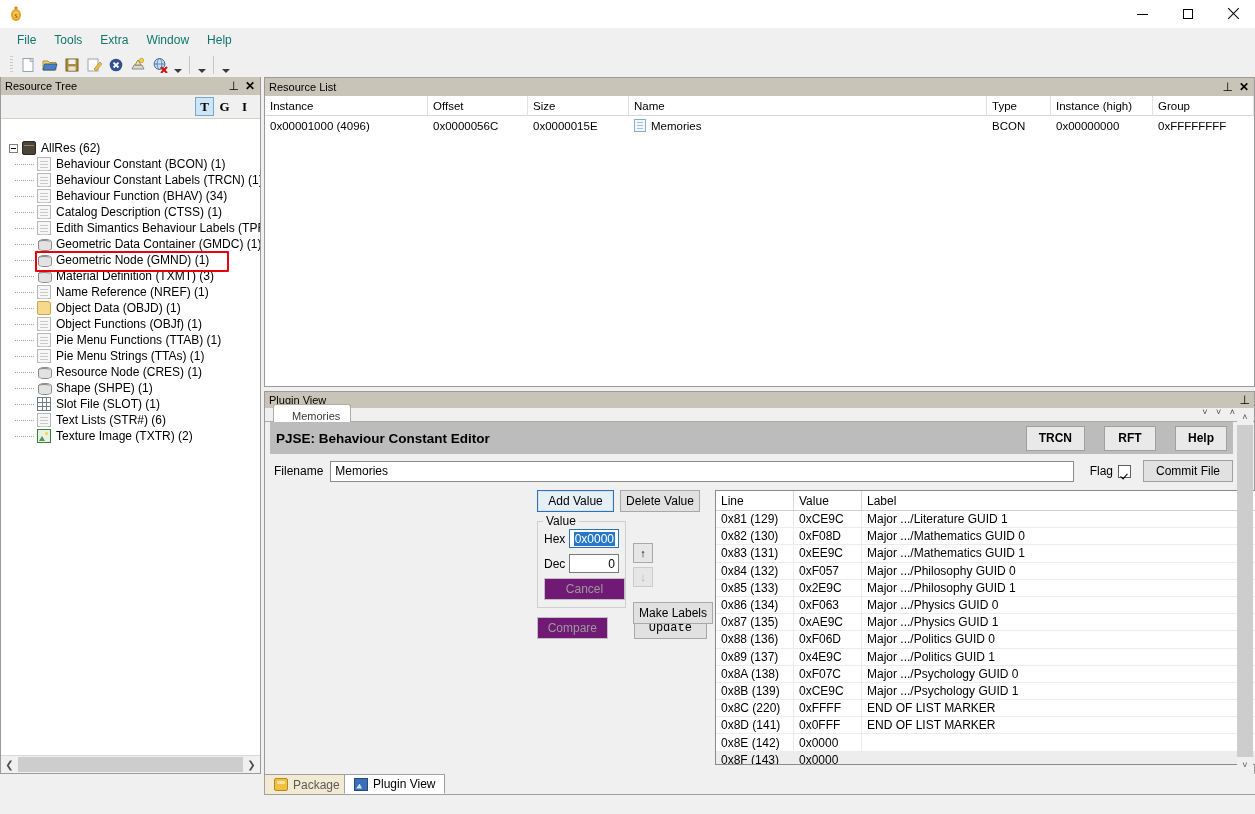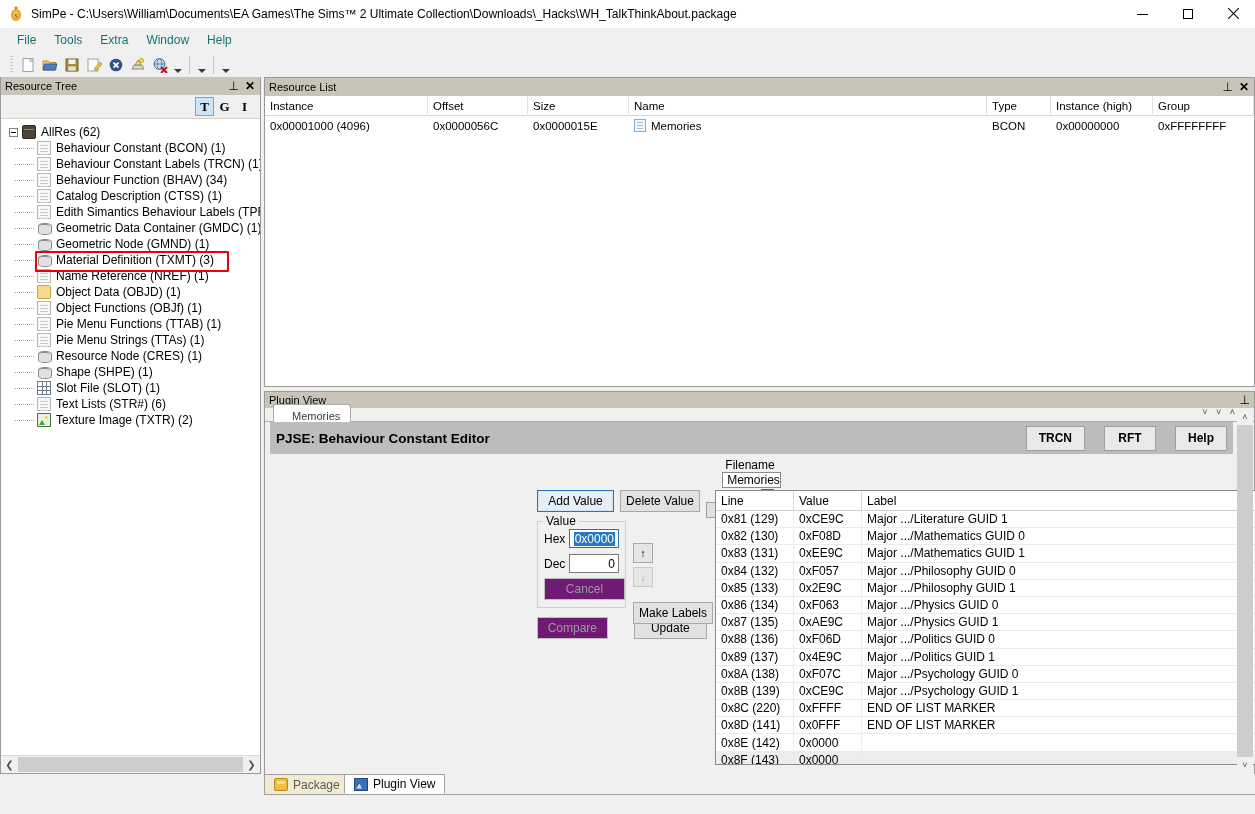--- a/index.html
+++ b/index.html
@@ -78,21 +78,21 @@
     border-bottom: 1px solid #d4d0c8;
   }
   .tgi-btn {
     width: 19px; height: 19px; display: flex; align-items: center; justify-content: center;
     font-family: "Liberation Serif", serif; font-size: 13px; font-weight: bold; color: #000;
     background: transparent; border: 1px solid transparent;
   }
   .tgi-btn.sel { background: #cde6f7; border: 1px solid #7aa7c7; }
   .tree-area {
     position: absolute; left: 0; top: 43px; right: 0; bottom: 22px;
-    background: #fff; overflow: hidden; padding-top: 4px;
+    background: #fff; overflow: hidden; padding-top: 20px;
   }
   .tnode { display: flex; align-items: center; height: 16px; font-size: 12px; white-space: nowrap; position: relative; }
   .tnode-root { padding-left: 8px; }
   .tnode-child { padding-left: 36px; }
   .expander {
     width: 9px; height: 9px; border: 1px solid #808080; background: #fff;
     margin-right: 4px; position: relative; flex: 0 0 9px;
   }
   .expander:before { content: ""; position: absolute; left: 1px; top: 3px; width: 5px; height: 1px; background: #000; }
   .dots { position: absolute; left: 14px; width: 20px; height: 1px;
@@ -185,21 +185,21 @@
     position: absolute; left: 5px; top: 30px; width: 963px; height: 32px;
     background: #bcbcbc; display: flex; align-items: center;
   }
   .editor-title { font-size: 13.5px; font-weight: bold; padding-left: 6px; }
   .hdr-btns { margin-left: auto; display: flex; align-items: center; gap: 19px; padding-right: 6px; }
   .hdr-btn {
     height: 25px; min-width: 52px; padding: 0 12px; background: #e9e9e9; border: 1px solid #a0a0a0;
     display: flex; align-items: center; justify-content: center; font-size: 12px; font-weight: bold;
   }
 
-  .filerow { position: absolute; left: 5px; top: 66px; width: 963px; height: 26px; display: flex; align-items: center; flex-direction: column; }
+  .filerow { position: absolute; left: 5px; top: 66px; width: 963px; height: 26px; display: flex; align-items: center; }
   .lbl-filename { font-size: 12px; margin-left: 4px; margin-right: 7px; }
   .fn-input {
     flex: 1; height: 21px; background: #fff; border: 1px solid #8b8b8b; font-size: 12px;
     display: flex; align-items: center; padding-left: 4px; color: #000;
   }
   .flag-wrap { display: flex; align-items: center; gap: 5px; margin-left: 16px; margin-right: 12px; }
   .chk { width: 13px; height: 13px; background: #fff; border: 1px solid #606060; position: relative; }
   .chk.on:before {
     content: ""; position: absolute; left: 3px; top: 6px; width: 3px; height: 6px;
     border: solid #000; border-width: 0 1.5px 1.5px 0; transform: rotate(42deg);
@@ -285,21 +285,20 @@
 
   <div class="titlebar">
     <div class="title-icon">
       <svg width="16" height="16" viewBox="0 0 16 16">
         <ellipse cx="8" cy="9" rx="5" ry="6" fill="#e8a020"></ellipse>
         <ellipse cx="8" cy="9" rx="3" ry="4" fill="#f6c75a"></ellipse>
         <path d="M6 2 L8 0 L10 2 L8 4 Z" fill="#d88c12"></path>
         <text x="8" y="12" font-size="7" text-anchor="middle" fill="#7a4a00" font-family="Liberation Serif, serif">$</text>
       </svg>
     </div>
-    <div class="title-text">SimPe - C:\Users\William\Documents\EA Games\The Sims™ 2 Ultimate Collection\Downloads\_Hacks\WH_TalkThinkAbout.package</div>
     <div class="winbtns">
       <div class="winbtn">
           <div class="wb-min"></div>
         </div>
       <div class="winbtn">
           <div class="wb-max"></div>
         </div>
       <div class="winbtn close">
           <div class="wb-close"></div>
         </div>
@@ -584,21 +583,21 @@
           <div class="btn w84 disabled" style="width:81px;margin-top:2px;">Cancel</div>
         </div>
         <div class="side-col">
           <div class="arrow-btn">↑</div>
           <div class="arrow-btn dis" style="margin-top:4px;">↓</div>
           <div class="btn w88" style="margin-top:15px;">Make Labels</div>
         </div>
       </div>
       <div class="btnrow" style="margin-top:9px;">
         <div class="btn w84 disabled" style="width:77px;">Compare</div>
-        <div class="btn w88" style="margin-left:20px;">Update</div>
+        <div class="btn w88" style="margin-left:20px;font-family:Liberation Mono, monospace;">Update</div>
       </div>
     </div>
 
     <div class="grid-wrap">
       <div class="g-head">
         <div class="g-h c-line">Line</div>
         <div class="g-h c-val">Value</div>
         <div class="g-h c-lbl">Label</div>
         <div class="g-h c-rest"></div>
       </div>

